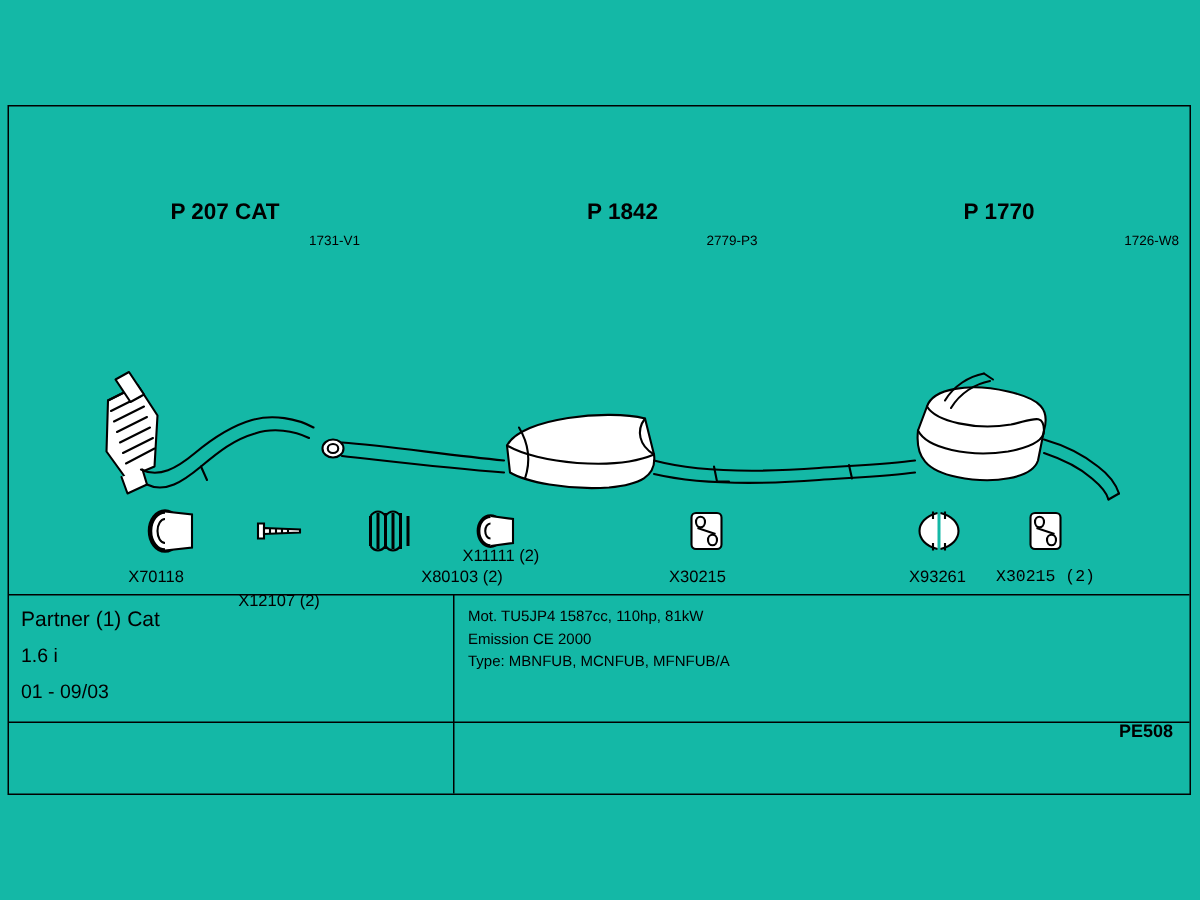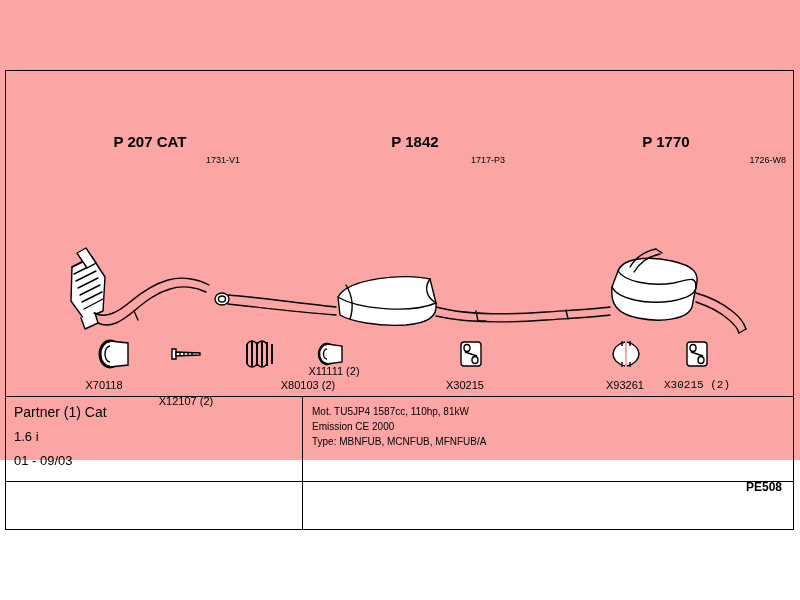--- a/index.html
+++ b/index.html
@@ -11,22 +11,22 @@
     width: 800px;
     height: 600px;
     font-family: "Liberation Sans", sans-serif;
     overflow: hidden;
   }
   #sheet {
     position: absolute;
     left: 0;
     top: 0;
     width: 800px;
-    height: 460px;
-    background: #fca5a5;
+    height: 600px;
+    background: #14b8a6;
   }
   .frame {
     position: absolute;
     left: 5px;
     top: 70px;
     width: 789px;
     height: 460px;
     border: 1px solid #000;
     box-sizing: border-box;
   }
@@ -127,21 +127,21 @@
 <body>
 
 <div id="sheet">
 
   <div class="frame"></div>
 
   <div class="comp-title" style="left:60px; top:133px; width:180px;">P 207 CAT</div>
   <div class="comp-sub" style="left:60px; top:155px; width:180px;">1731-V1</div>
 
   <div class="comp-title" style="left:325px; top:133px; width:180px;">P 1842</div>
-  <div class="comp-sub" style="left:325px; top:155px; width:180px;">1717-P3</div>
+  <div class="comp-sub" style="left:325px; top:155px; width:180px;">2779-P3</div>
 
   <div class="comp-title" style="left:576px; top:133px; width:180px;">P 1770</div>
   <div class="comp-sub" style="left:606px; top:155px; width:180px;">1726-W8</div>
 
   <div class="diagram-area">
     <svg width="787" height="325" viewBox="0 0 787 325">
       <g fill="none" stroke="#000" stroke-width="1.4" stroke-linejoin="round" stroke-linecap="round">
 
         <g>
           <path d="M66,196 L86,186 L99,206 L97,240 L78,248 L65,230 Z" fill="#fff"></path>

